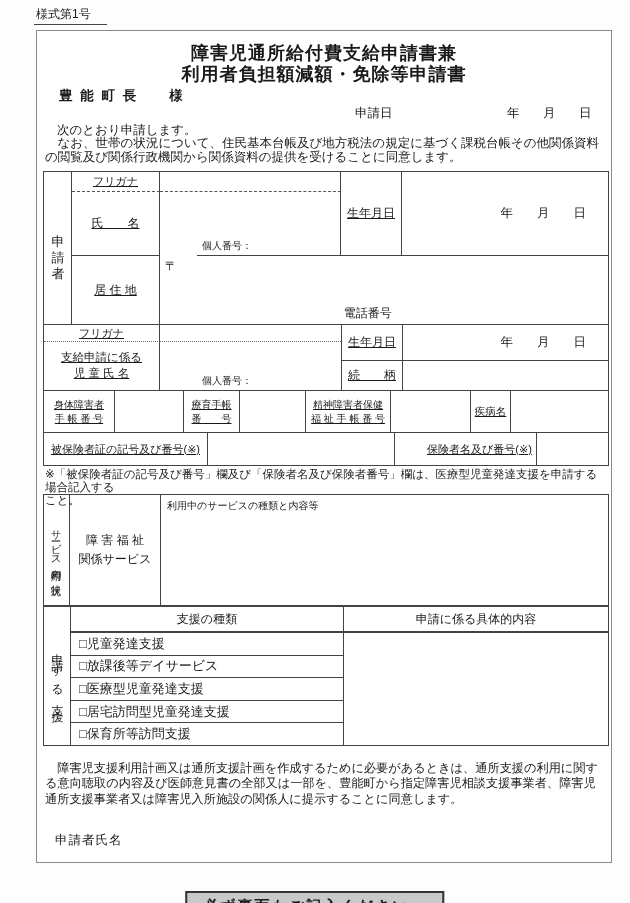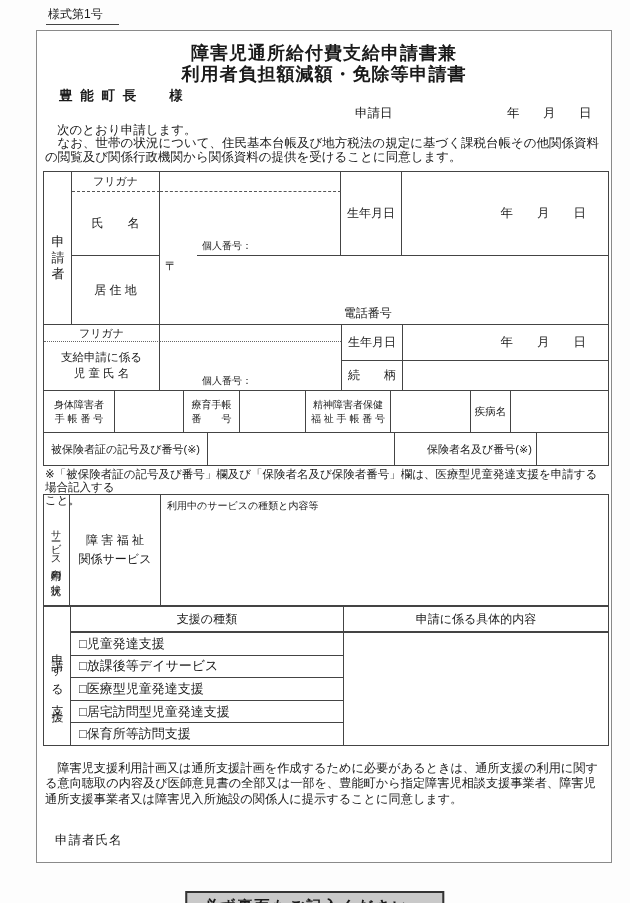--- a/index.html
+++ b/index.html
@@ -3,21 +3,21 @@
 <meta charset="utf-8">
 <style>
   * { margin:0; padding:0; box-sizing:border-box; }
   html,body { width:630px; height:903px; }
   body {
     font-family:"Liberation Sans","DejaVu Sans",sans-serif;
     background:#fdfdfd; color:#1a1a1a; position:relative;
     -webkit-font-smoothing:antialiased;
   }
   .sheet-label {
-    position:absolute; left:46px; top:6px; font-size:12px;
+    position:absolute; left:34px; top:6px; font-size:12px;
     border-bottom:1px solid #444; padding:0 16px 1px 2px;
   }
   .form {
     position:absolute; left:36px; top:30px; width:576px; height:833px;
     border:1px solid #8a8a8a; background:#fff;
   }
   .title { position:absolute; top:12px; left:0; width:100%; text-align:center;
     font-size:18px; font-weight:bold; line-height:1.18; letter-spacing:1px; }
   .addressee { position:absolute; top:56px; left:22px; font-size:13.5px;
     font-weight:bold; letter-spacing:2px; }
@@ -39,21 +39,21 @@
   .bb-dash { border-bottom:1px dashed #555; }
   .bb-dot { border-bottom:1px dotted #666; }
 
   .band-applicant { display:grid;
     grid-template-columns:28px 88px 181px 61px 1fr;
     grid-template-rows:20px 64px 68px; }
   .vcell { display:flex; align-items:center; justify-content:center;
     writing-mode:vertical-rl; text-orientation:upright; }
   .v-applicant { grid-column:1; grid-row:1 / span 3; font-size:13px; letter-spacing:16px; }
   .lab { display:flex; align-items:center; justify-content:center;
-    font-size:12px; text-align:center; }
+    font-size:12px; text-align:center;text-decoration:underline; }
   .lab-furi { font-size:11px; }
   .cell-pnum { display:flex; align-items:flex-end; padding:2px 5px; font-size:10px;margin-left:37px; }
   .cell-dob-label { grid-column:4; grid-row:1 / span 2; }
   .cell-dob-value { grid-column:5; grid-row:1 / span 2; }
   .ymd { display:flex; align-items:center; justify-content:flex-end;
     gap:24px; padding-right:22px; font-size:12.5px; }
   .cell-res-value { grid-column:3 / span 3; grid-row:3; font-size:12px; padding:2px 5px; }
   .phone { position:absolute; left:41%; bottom:2px; font-size:12px; }
 
   .band-child { display:flex; }

